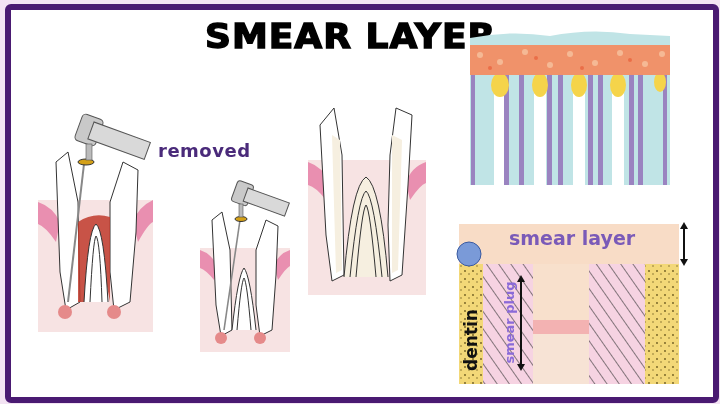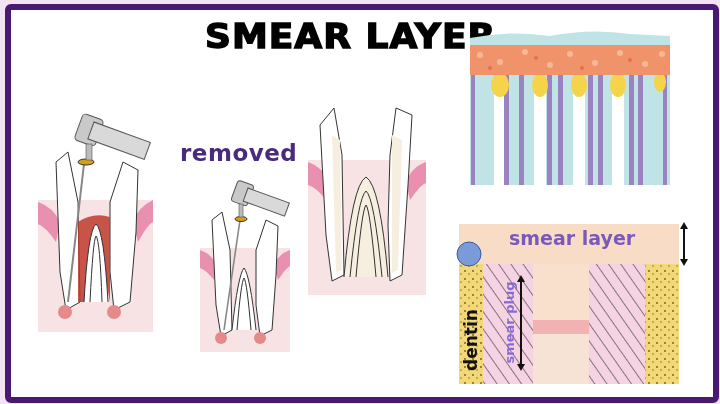--- a/index.html
+++ b/index.html
@@ -1,19 +1,19 @@
 <!DOCTYPE html>
 <html><head>
 <meta charset="utf-8">
 <style>
   html, body { margin:0; padding:0; }
   body { width:720px; height:404px; background:#f3e3f3; position:relative; overflow:hidden; font-family:"DejaVu Sans", sans-serif; }
   .frame { position:absolute; left:5px; top:4px; width:702px; height:387px; border:6px solid #4a1a72; border-radius:6px; background:#ffffff; }
   .title { position:absolute; left:205px; top:16px; font-family:"DejaVu Sans", sans-serif; font-weight:900; font-size:36px; letter-spacing:1px; color:#000; transform:scaleY(0.95); -webkit-text-stroke:1.5px #000; }
-  .removed { position:absolute; left:180px; top:140px; font-family:"DejaVu Sans", sans-serif; font-weight:bold; font-size:23px; color:#4a2a7a; letter-spacing:0.5px; }
+  .removed { position:absolute; left:158px; top:140px; font-family:"DejaVu Sans", sans-serif; font-weight:bold; font-size:18px; color:#4a2a7a; letter-spacing:0.5px; }
   svg { position:absolute; overflow:visible; }
   .lbl-smear { position:absolute; left:509px; top:227px; font-weight:bold; font-size:19px; color:#7a5ab8; font-family:"DejaVu Sans", sans-serif; }
   .lbl-dentin { position:absolute; left:440px; top:330px; transform:rotate(-90deg); transform-origin:center; font-weight:900; font-size:17px; color:#111; font-family:"DejaVu Sans", sans-serif; white-space:nowrap; }
   .lbl-plug { position:absolute; left:468px; top:315px; transform:rotate(-90deg); transform-origin:center; font-weight:bold; font-size:13px; color:#8a6ad8; font-family:"DejaVu Sans", sans-serif; white-space:nowrap; }
 </style>
 </head>
 <body>
 
 <div class="frame"></div>
 

